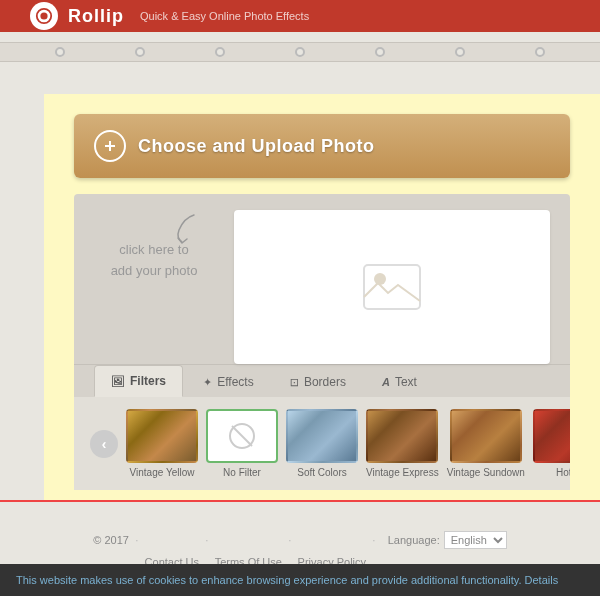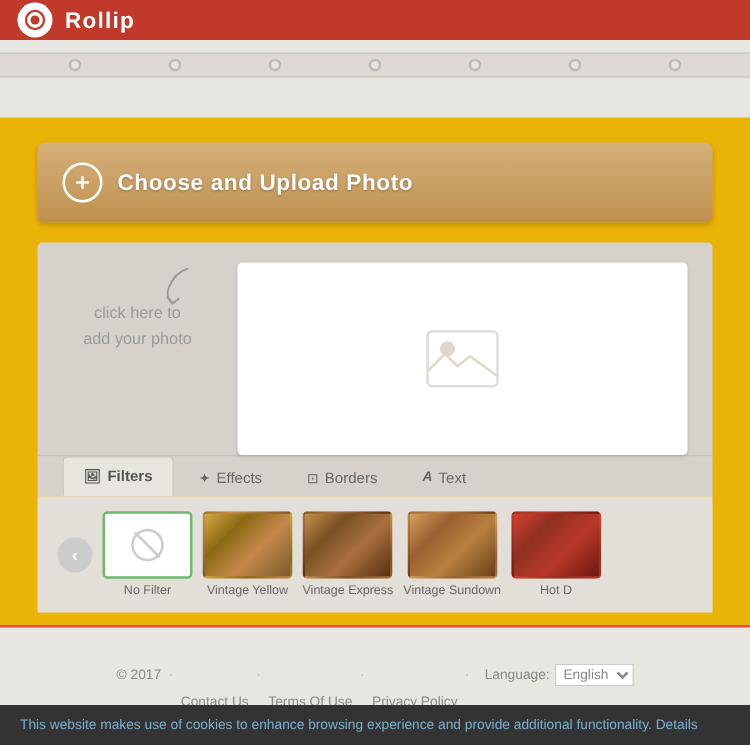--- a/index.html
+++ b/index.html
@@ -11,21 +11,21 @@
       overflow: hidden;
       position: relative;
     }
 
     
     .header {
       background: #c0392b;
       height: 32px;
       display: flex;
       align-items: center;
-      padding: 0 14px;
+      padding: 0 30px;
       gap: 10px;
     }
     .logo-circle {
       width: 28px;
       height: 28px;
       background: white;
       border-radius: 50%;
       display: flex;
       align-items: center;
       justify-content: center;
@@ -42,22 +42,23 @@
       letter-spacing: 1px;
     }
     .header-tagline {
       color: rgba(255,255,255,0.75);
       font-size: 11px;
       margin-left: 6px;
     }
 
     
     .main {
-      background: #eab308;
+      background: #fef9c3;
       padding: 20px 30px 10px 30px;
+      margin-left: 44px;
     }
 
     
     .upload-section {
       background: #c9a96e;
       background: linear-gradient(to bottom, #d4b07a, #c09050);
       border-radius: 6px;
       padding: 16px 20px;
       display: flex;
       align-items: center;
@@ -302,20 +303,21 @@
 <body>
 
 <div class="header">
   <div class="logo-circle">
     <svg viewBox="0 0 20 20" fill="none">
       <circle cx="10" cy="10" r="8" stroke="#c0392b" stroke-width="2"></circle>
       <circle cx="10" cy="10" r="4" fill="#c0392b"></circle>
     </svg>
   </div>
   <span class="header-brand">Rollip</span>
+  <span class="header-tagline">Quick &amp; Easy Online Photo Effects</span>
 </div>
 
 <div class="bg-dots">
   <div class="dot-marker"></div>
   <div class="dot-marker"></div>
   <div class="dot-marker"></div>
   <div class="dot-marker"></div>
   <div class="dot-marker"></div>
   <div class="dot-marker"></div>
   <div class="dot-marker"></div>
@@ -379,34 +381,38 @@
     </div>
   </div>
 
   <div class="filters-section">
 
     <button class="nav-btn">
       <span>‹</span>
     </button>
 
     <div class="filter-item">
+      <div class="filter-thumb filter-vintage-yellow"></div>
+      <span class="filter-label">Vintage Yellow</span>
+    </div>
+
+    <div class="filter-item">
       <div class="filter-thumb no-filter selected">
         <svg width="30" height="30" viewBox="0 0 30 30">
           <circle cx="15" cy="15" r="12" stroke="#ccc" stroke-width="2" fill="none"></circle>
           <line x1="5" y1="5" x2="25" y2="25" stroke="#ccc" stroke-width="2"></line>
         </svg>
       </div>
       <span class="filter-label">No Filter</span>
     </div>
 
     <div class="filter-item">
-      <div class="filter-thumb filter-vintage-yellow"></div>
-      <span class="filter-label">Vintage Yellow</span>
-    </div>
-
+      <div class="filter-thumb filter-soft-colors"></div>
+      <span class="filter-label">Soft Colors</span>
+    </div>
 
     <div class="filter-item">
       <div class="filter-thumb filter-vintage-express"></div>
       <span class="filter-label">Vintage Express</span>
     </div>
 
     <div class="filter-item">
       <div class="filter-thumb filter-vintage-sundown"></div>
       <span class="filter-label">Vintage Sundown</span>
     </div>

